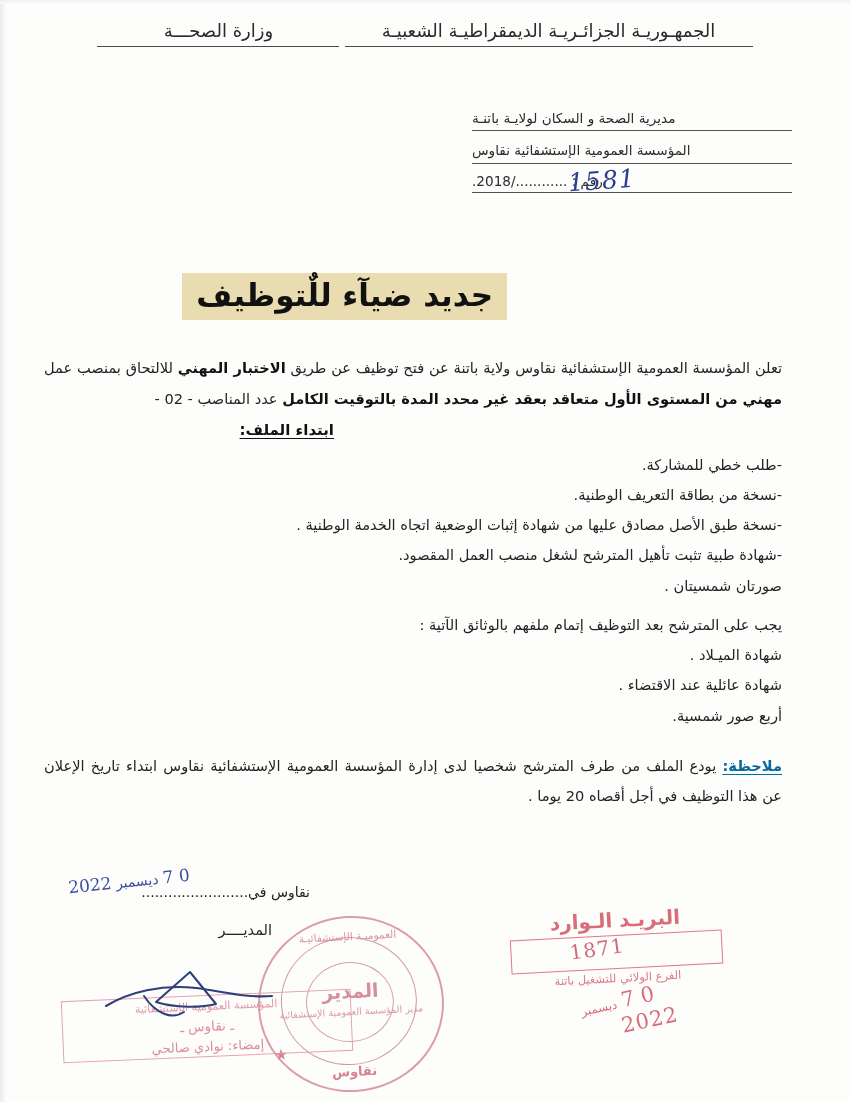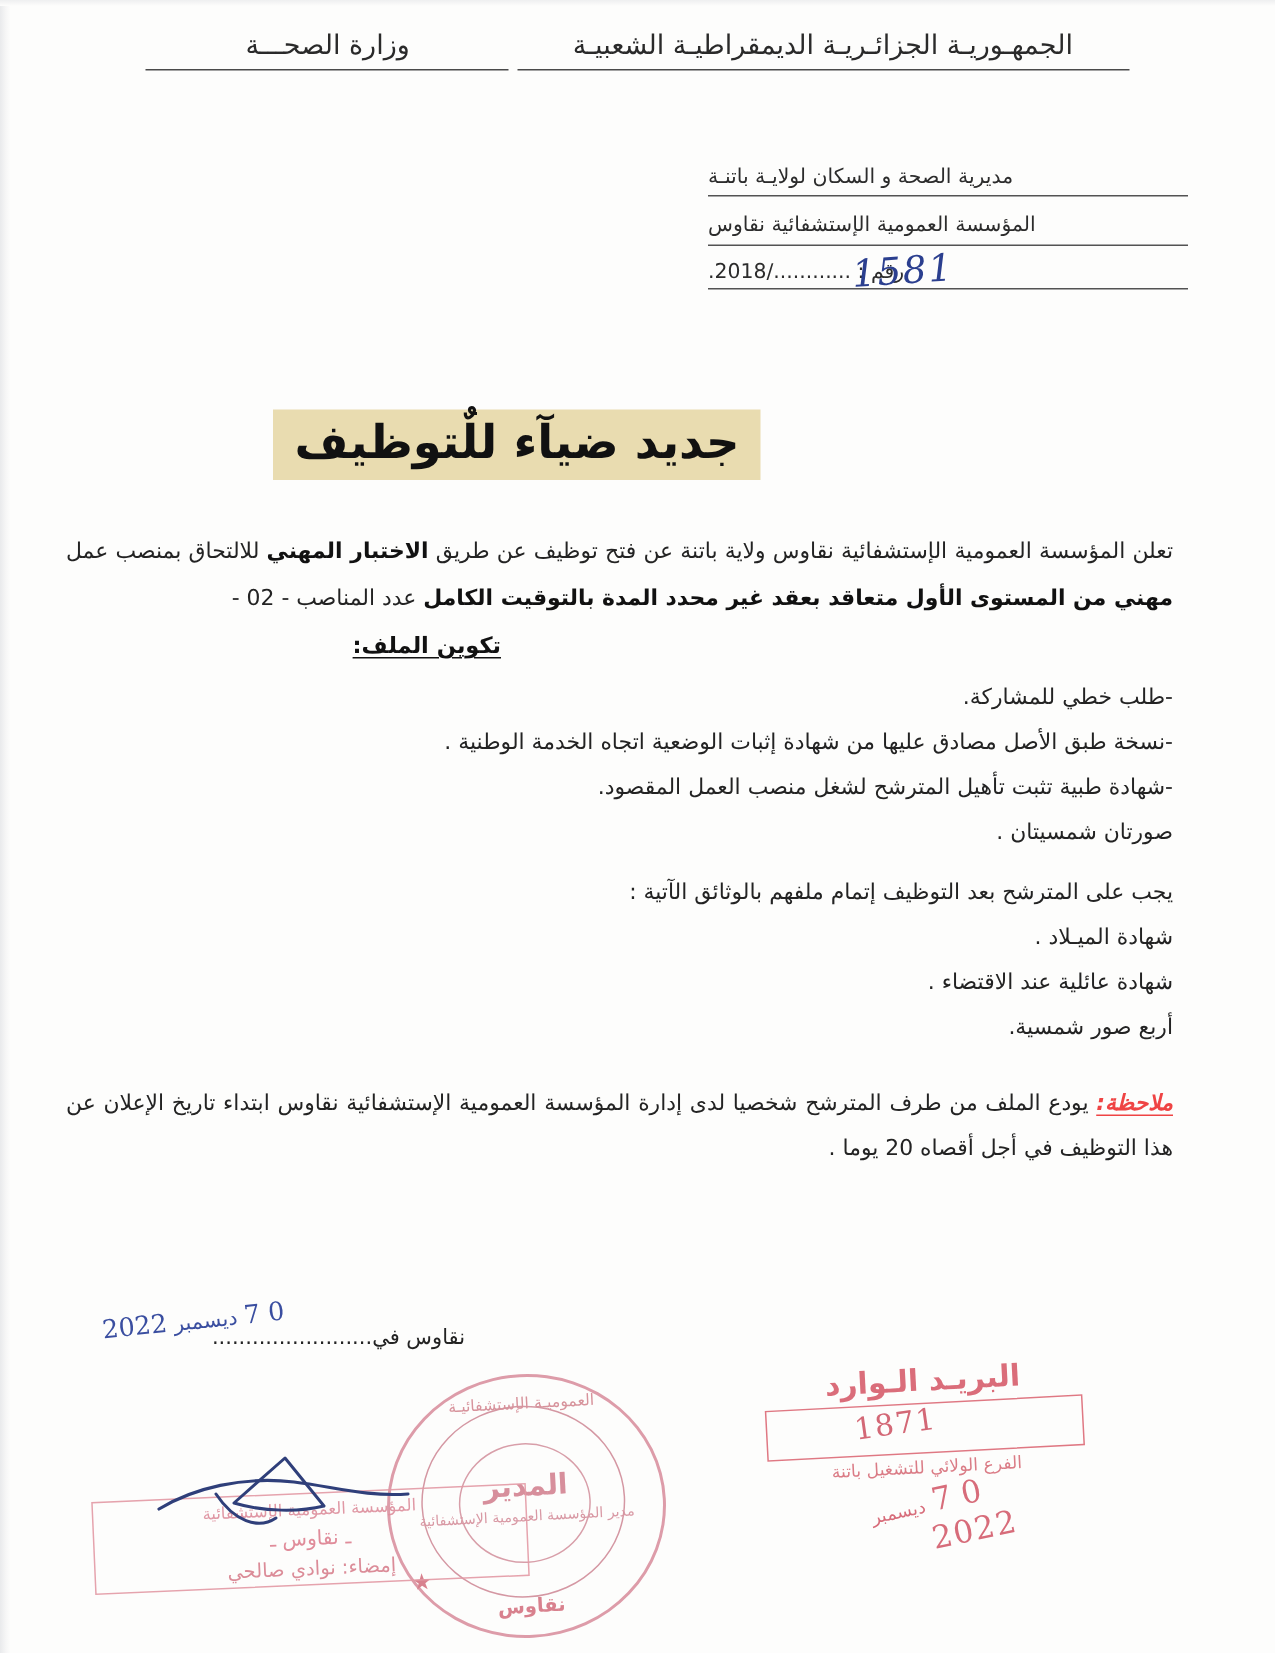--- a/index.html
+++ b/index.html
@@ -174,22 +174,21 @@
     font-size: 14.6px;
     color: #232323;
     line-height: 2.1;
     text-align: justify;
     text-align-last: right;
   }
   .note-label {
     font-weight: bold;
     text-decoration: underline;
     text-underline-offset: 3px;
-    color: #ef4444;
-    font-style: italic;
+    color: #0369a1;
   }
 
   
   .sign-area {
     position: absolute;
     top: 884px;
     right: 540px;
     width: 250px;
     direction: rtl;
     text-align: right;
@@ -413,24 +412,25 @@
   <div class="title-wrap">
     <span class="title-highlight">جديد ضيآء للٌتوظيف</span>
   </div>
 
   <div class="body-area">
 
     <div class="para">
       <span>تعلن المؤسسة العمومية الإستشفائية نقاوس ولاية باتنة عن فتح توظيف عن طريق </span><b>الاختبار المهني</b><span> للالتحاق بمنصب عمل </span><b>مهني من المستوى الأول متعاقد بعقد غير محدد المدة بالتوقيت الكامل</b><span> عدد المناصب - 02 -</span>
     </div>
 
-    <div class="section-head">تكوين الملف:</div>
+    <div class="section-head">ابتداء الملف:</div>
 
     <ul class="doc-list">
       <li>-طلب خطي للمشاركة.</li>
+      <li>-نسخة من بطاقة التعريف الوطنية.</li>
       <li>-نسخة طبق الأصل مصادق عليها من شهادة إثبات الوضعية اتجاه الخدمة الوطنية .</li>
       <li>-شهادة طبية تثبت تأهيل المترشح لشغل منصب العمل المقصود.</li>
       <li>صورتان شمسيتان .</li>
     </ul>
 
     <div class="para" style="margin-top:8px">يجب على المترشح بعد التوظيف إتمام ملفهم  بالوثائق الآتية :</div>
 
     <ul class="sub-list">
       <li>شهادة الميـلاد .</li>
       <li>شهادة عائلية عند الاقتضاء .</li>
@@ -445,20 +445,21 @@
 
   <div class="sign-area">
     <div class="place-line">
       <span>نقاوس في</span><span class="dotted-fill">........................</span>
       <span class="hand-date">
         <span class="big">0 7</span>
         <span>ديسمبر</span>
         <span class="big">2022</span>
       </span>
     </div>
+    <div class="director-label">المديــــر</div>
   </div>
 
   <div class="round-stamp">
     <div class="inner-ring"></div>
     <div class="core-ring"></div>
     <div class="stamp-arc-top">العموميـة الإستشفائيـة</div>
     <div class="stamp-center-text">المدير</div>
     <div class="stamp-sub-text">مدير المؤسسة العمومية الإستشفائية</div>
     <div class="stamp-arc-bottom">نقاوس</div>
     <div class="stamp-star">★</div>

